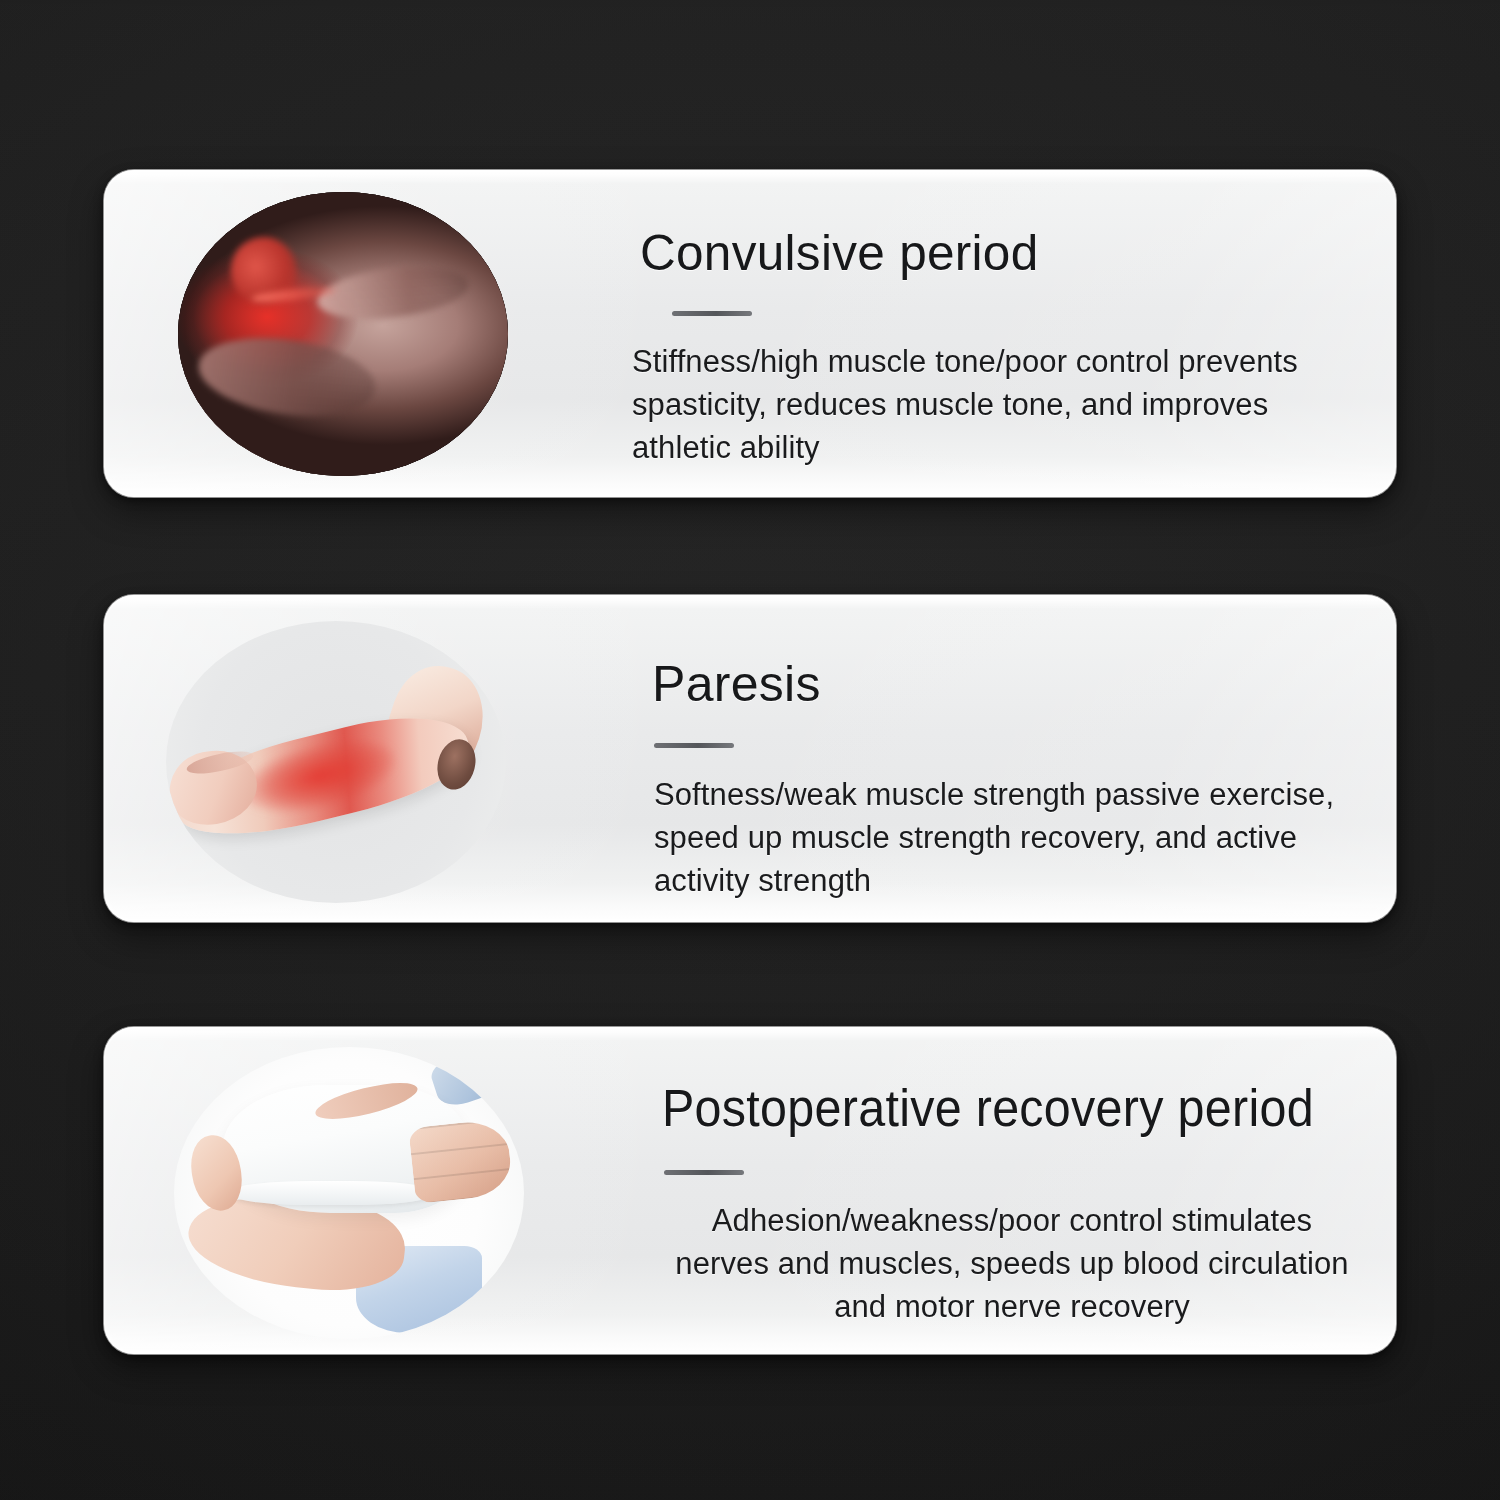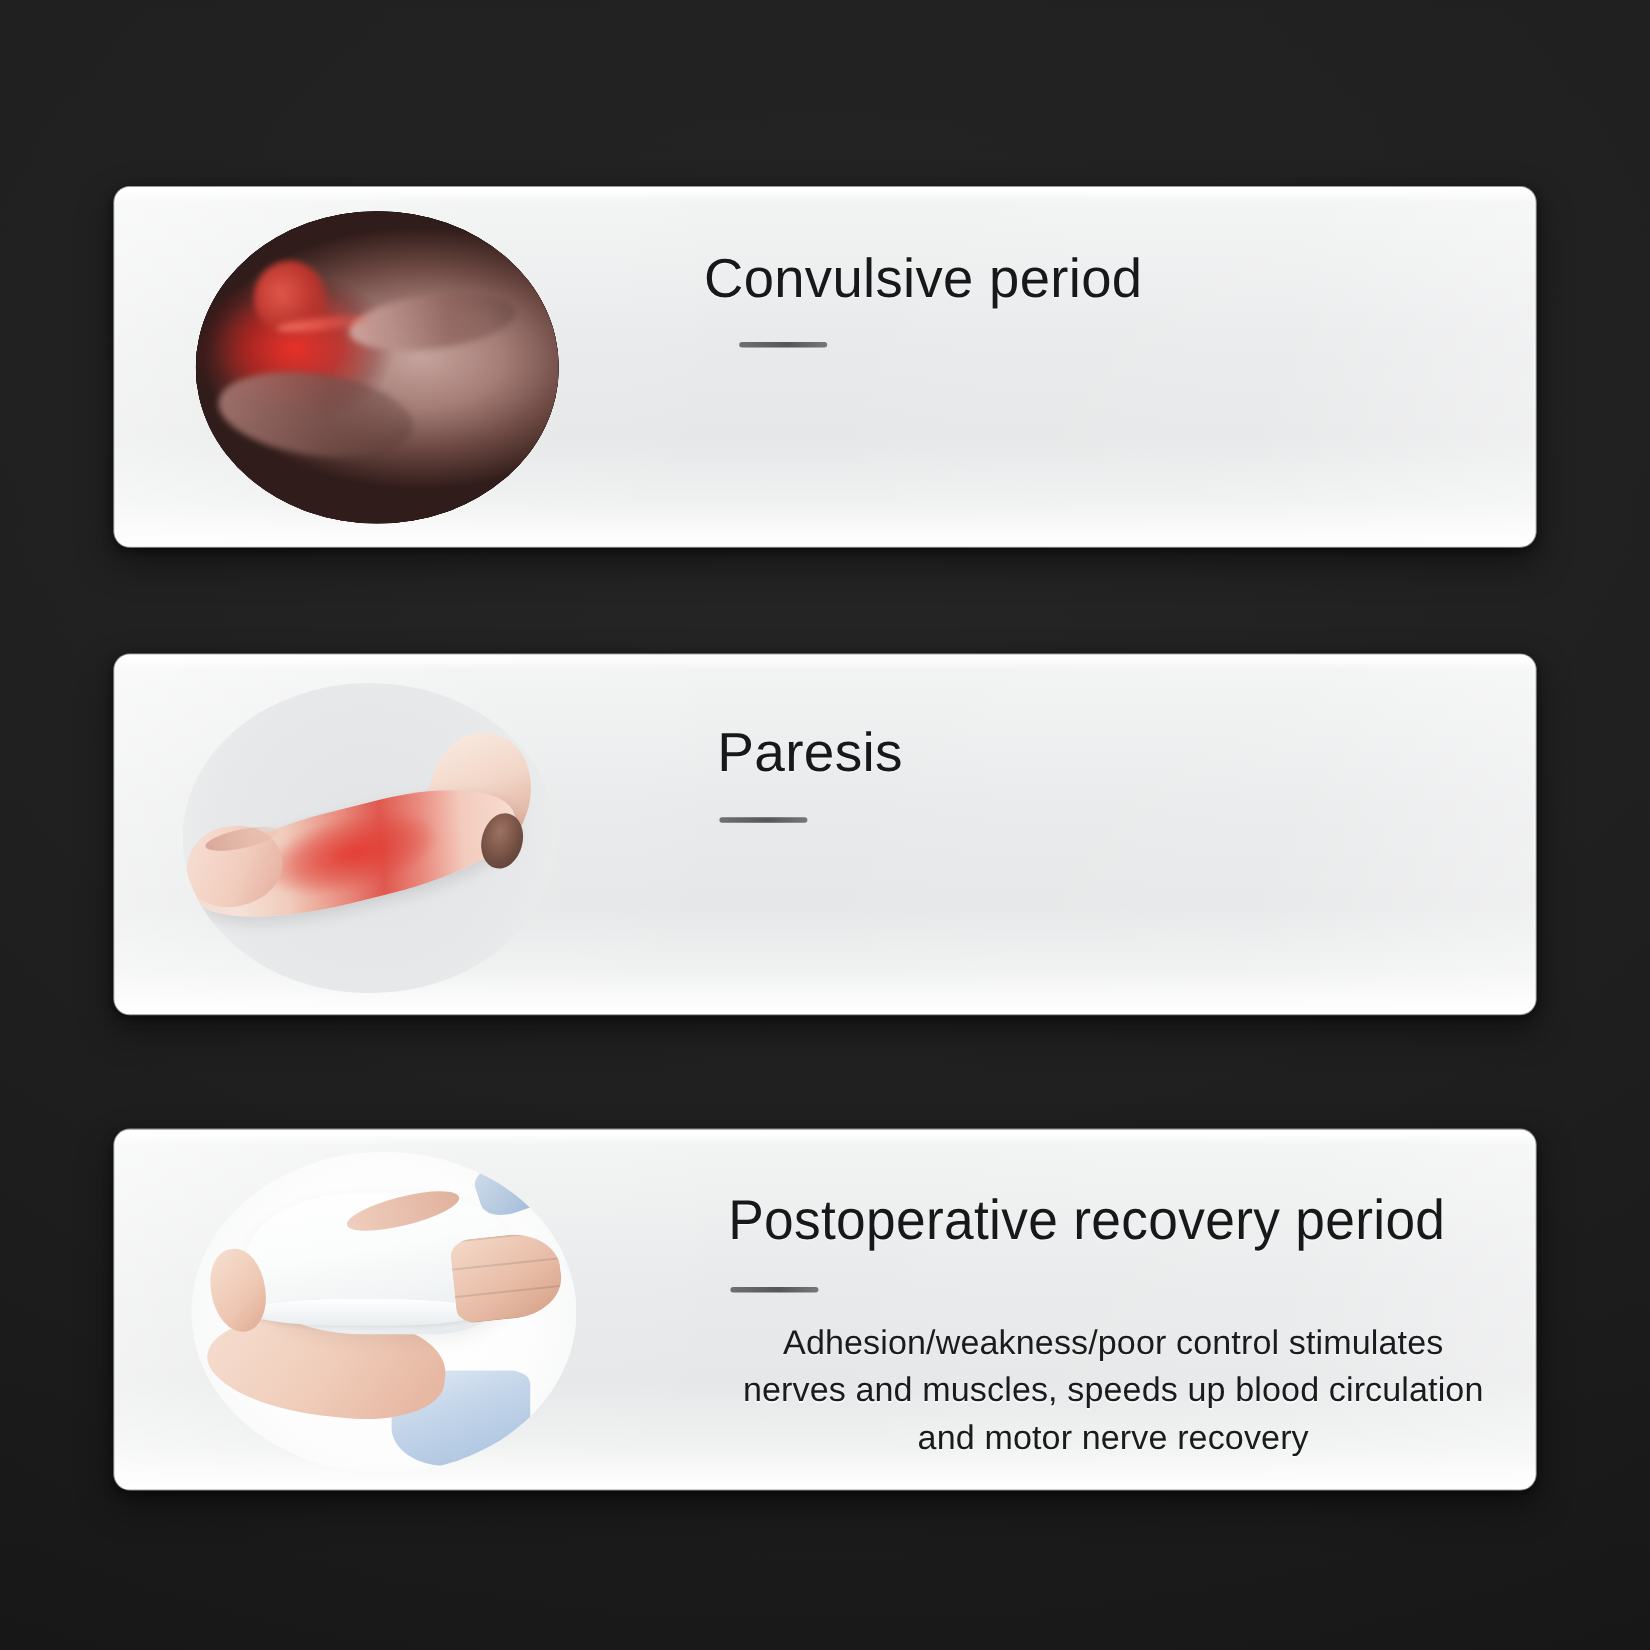--- a/index.html
+++ b/index.html
@@ -35,21 +35,21 @@
     top: 0;
     width: 1500px;
     height: 1500px;
   }
 
   .card {
     position: absolute;
     left: 104px;
     width: 1292px;
     height: 327px;
-    border-radius: 14px;
+    border-radius: 30px;
     background:
       linear-gradient(180deg,
         #ffffff 0px,
         #fdfdfd 5px,
         #f2f3f3 14px,
         #e9eaeb 42%,
         #e6e7e8 70%,
         #f0f1f1 88%,
         #fbfbfb 96%,
         #ffffff 100%);
@@ -364,37 +364,39 @@
       <div class="img-hand-dark">
         <span class="finger f-thumb"></span>
         <span class="finger f-knuck"></span>
         <span class="finger f-lower"></span>
         <span class="finger f-vein"></span>
       </div>
     </div>
     <div class="content">
       <h2 class="title">Convulsive period</h2>
       <div class="rule"></div>
+      <p class="desc">Stiffness/high muscle tone/poor control prevents spasticity, reduces muscle tone, and improves athletic ability</p>
     </div>
   </section>
 
   <section class="card card-2">
     <div class="media">
       <div class="img-arm">
         <span class="hand-up"></span>
         <span class="forearm"></span>
         <span class="redband"></span>
         <span class="fist"></span>
         <span class="fingers"></span>
         <span class="knuckle-dark"></span>
       </div>
     </div>
     <div class="content">
       <h2 class="title">Paresis</h2>
       <div class="rule"></div>
+      <p class="desc">Softness/weak muscle strength passive exercise, speed up muscle strength recovery, and active activity strength</p>
     </div>
   </section>
 
   <section class="card card-3">
     <div class="media">
       <div class="img-bandage">
         <span class="sleeve-top"></span>
         <span class="sleeve-bottom"></span>
         <span class="forearm3"></span>
         <span class="wrap"></span>

